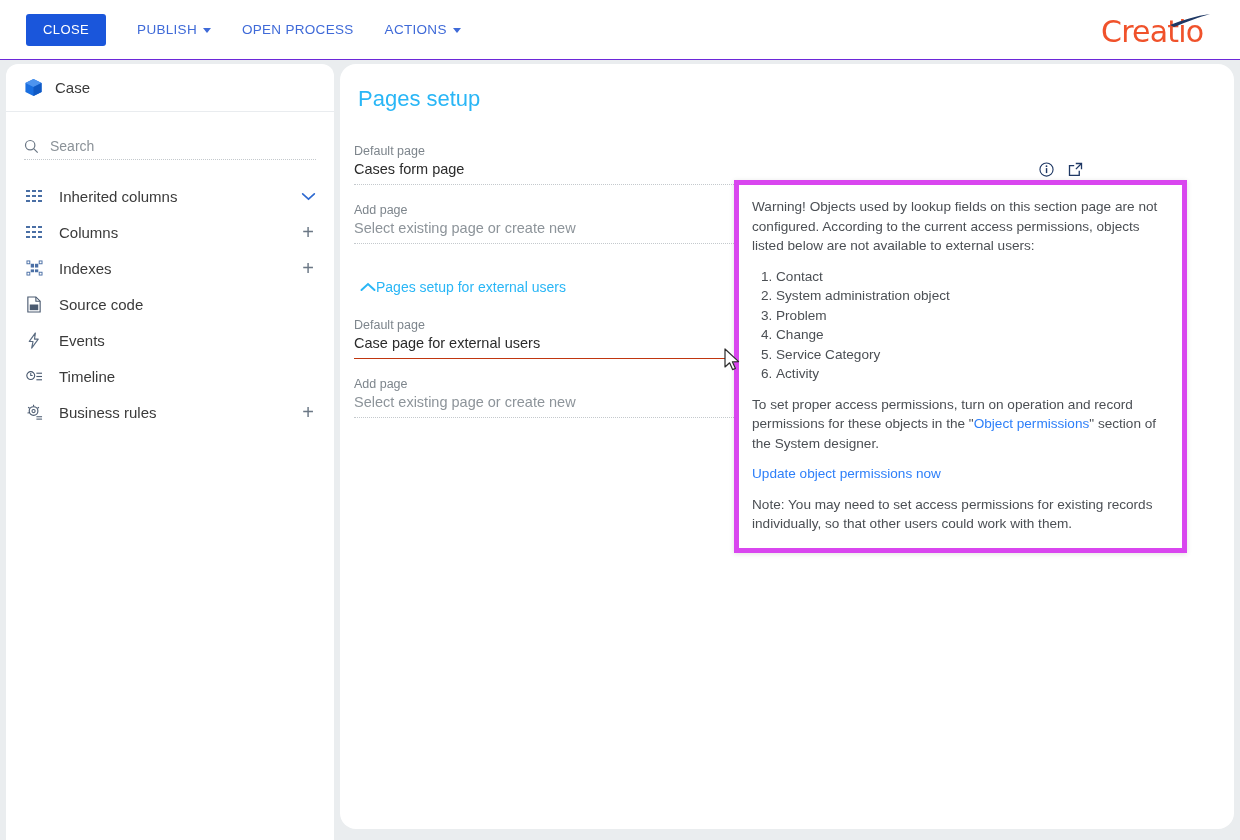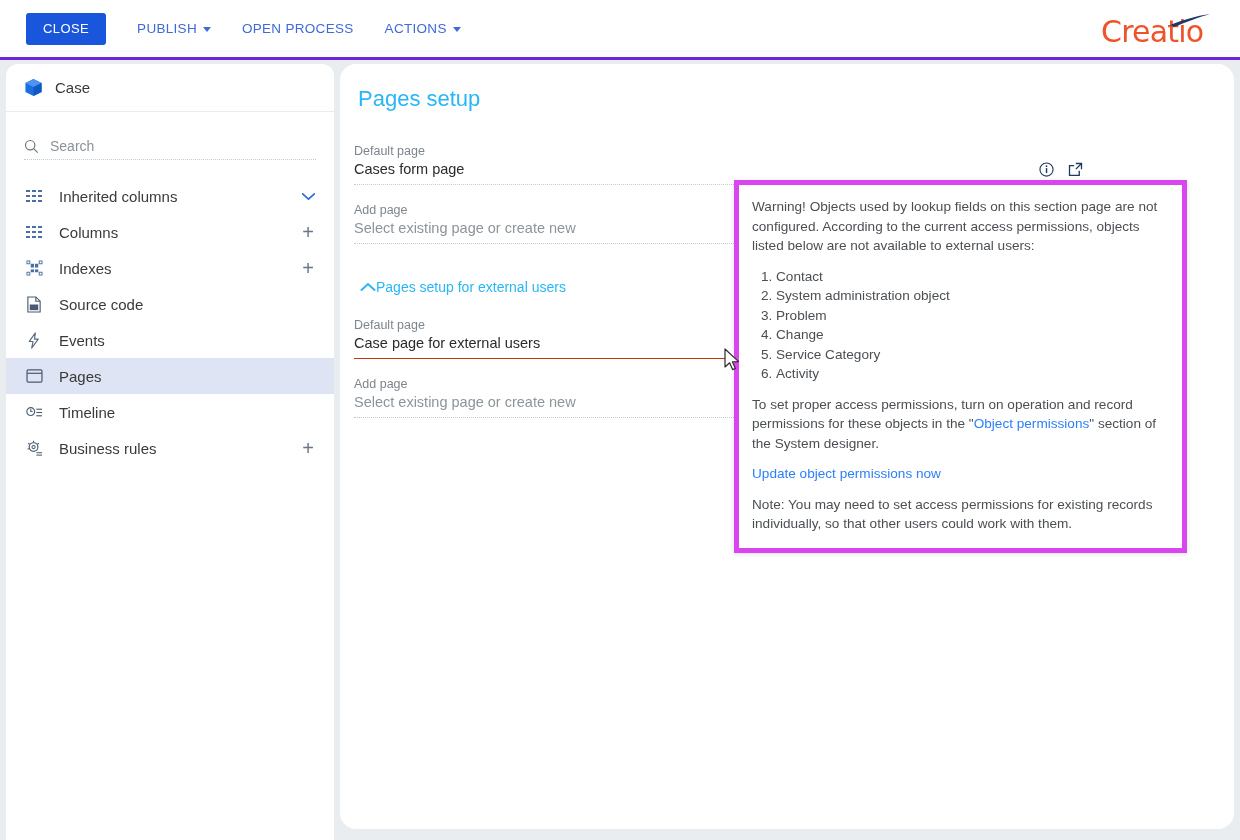--- a/index.html
+++ b/index.html
@@ -14,21 +14,21 @@
 
   
   .toolbar {
     position: absolute;
     left: 0; top: 0;
     width: 1240px; height: 60px;
     background: #ffffff;
     display: flex;
     align-items: center;
     padding-left: 26px;
-    border-bottom: 3px solid #6d28d9;
+    border-bottom: 1px solid #6d28d9;
   }
   .btn-close {
     background: #1a56db;
     color: #ffffff;
     font-size: 13px;
     letter-spacing: .4px;
     font-weight: 400;
     padding: 8px 17px 9px;
     border: none;
     border-radius: 3px;
@@ -395,29 +395,20 @@
 
     <div class="sb-item">
       <span class="sb-item-icon">
         <svg width="16" height="17" viewBox="0 0 16 18">
           <path d="M9.5 1 L3 10 L7 10 L5.5 17 L12.5 7.5 L8.5 7.5 Z" fill="none" stroke="#5a6b80" stroke-width="1.2" stroke-linejoin="round"></path>
         </svg>
       </span>
       <span class="sb-item-label">Events</span>
     </div>
 
-    <div class="sb-item active">
-      <span class="sb-item-icon">
-        <svg width="17" height="14" viewBox="0 0 18 15">
-          <rect x="1" y="1" width="16" height="13" rx="1.2" fill="none" stroke="#4a5a70" stroke-width="1.3"></rect>
-          <line x1="1" y1="4.6" x2="17" y2="4.6" stroke="#4a5a70" stroke-width="1.3"></line>
-        </svg>
-      </span>
-      <span class="sb-item-label">Pages</span>
-    </div>
 
     <div class="sb-item">
       <span class="sb-item-icon">
         <svg width="17" height="15" viewBox="0 0 18 16">
           <circle cx="5" cy="7" r="4.2" fill="none" stroke="#4a5a70" stroke-width="1.2"></circle>
           <path d="M5 4.2 L5 7 L7 7" fill="none" stroke="#4a5a70" stroke-width="1.1"></path>
           <line x1="11" y1="4.5" x2="17" y2="4.5" stroke="#4a5a70" stroke-width="1.2"></line>
           <line x1="11" y1="8" x2="17" y2="8" stroke="#4a5a70" stroke-width="1.2"></line>
           <line x1="11" y1="11.5" x2="17" y2="11.5" stroke="#4a5a70" stroke-width="1.2"></line>
         </svg>

